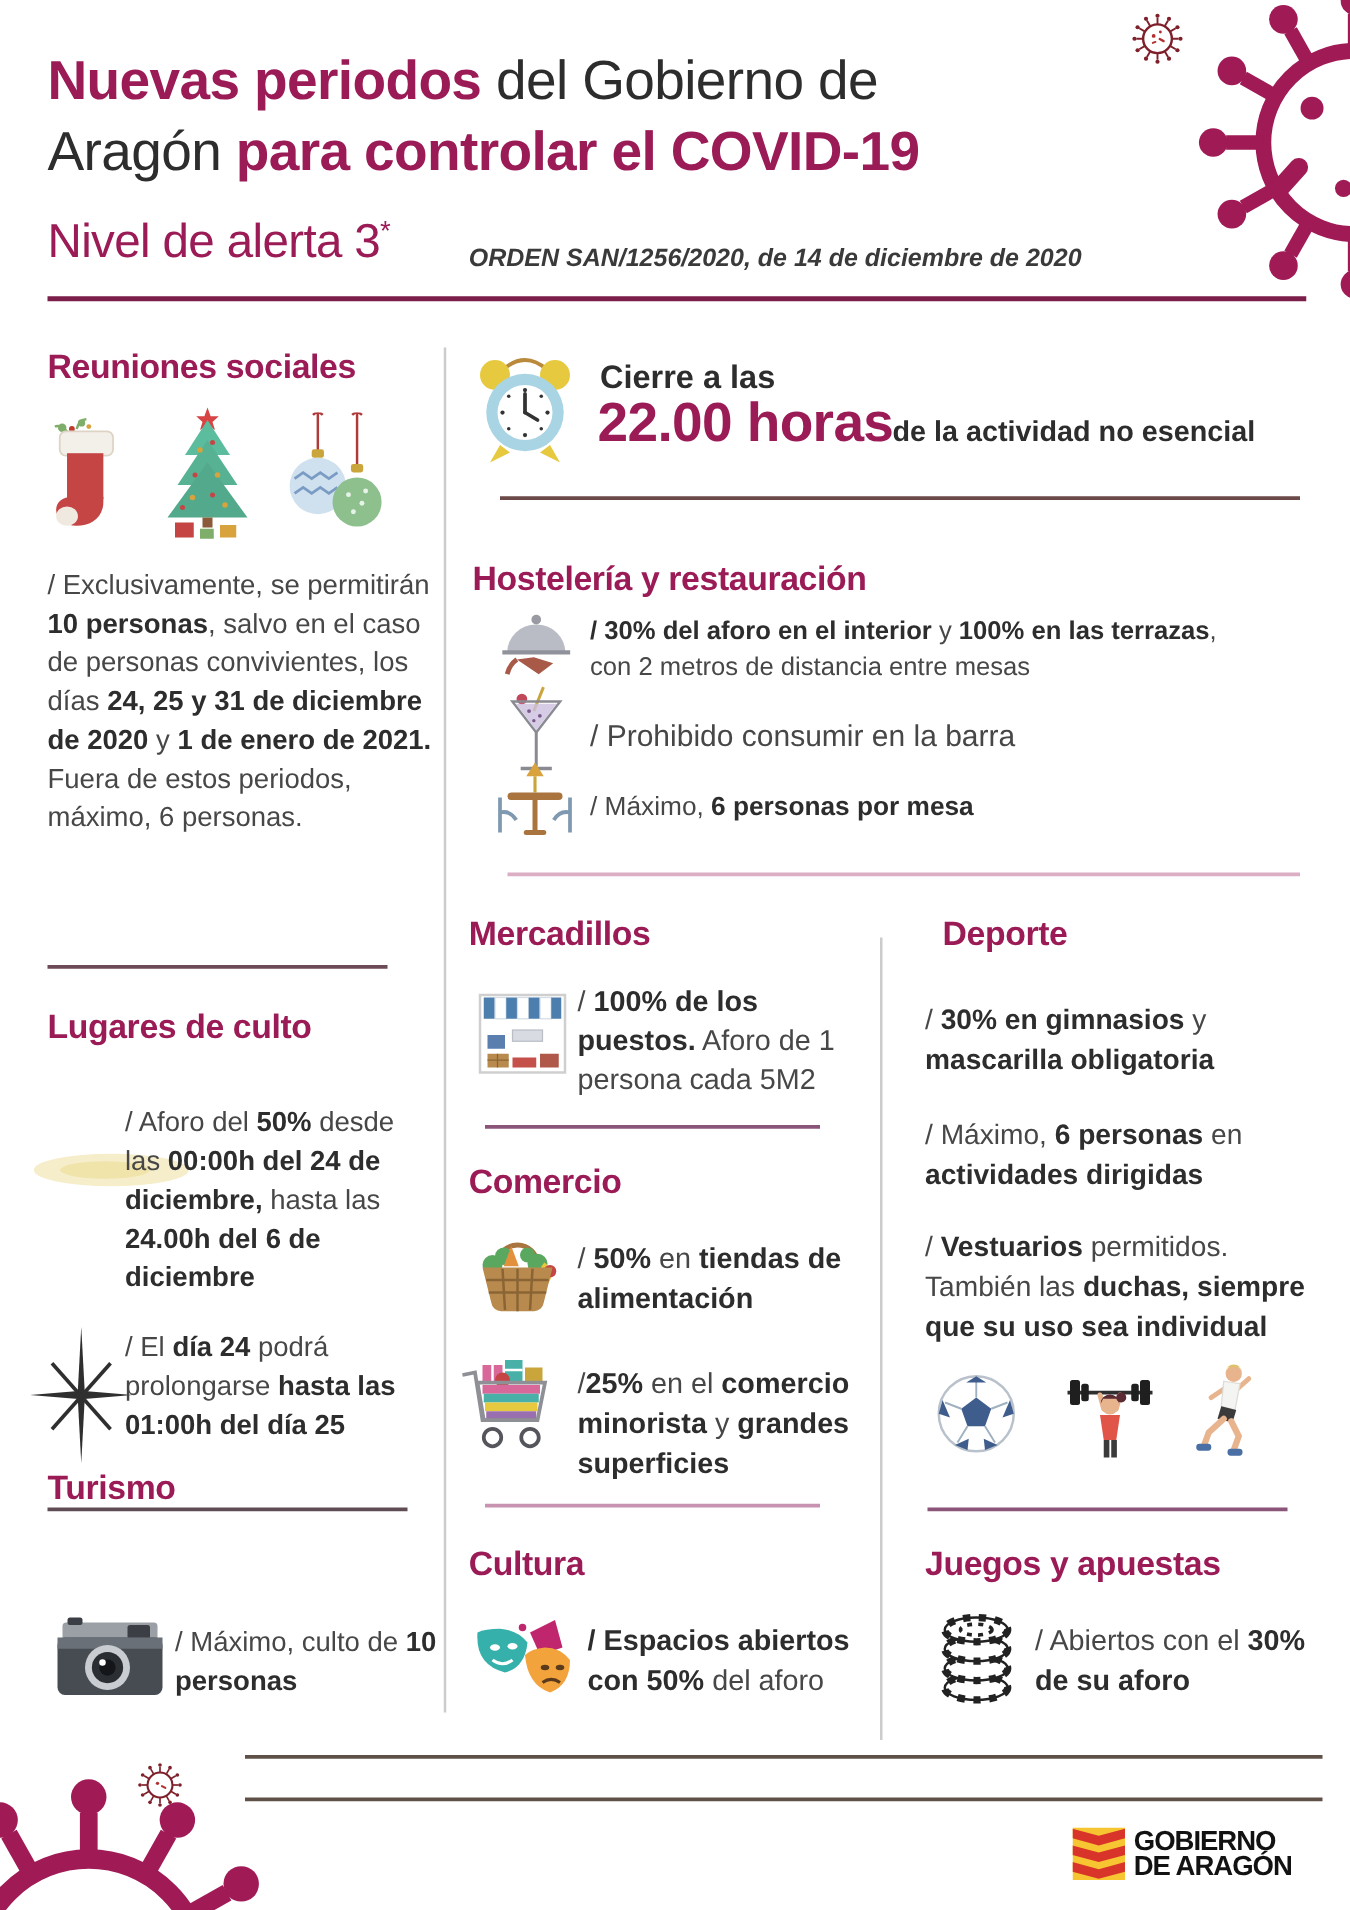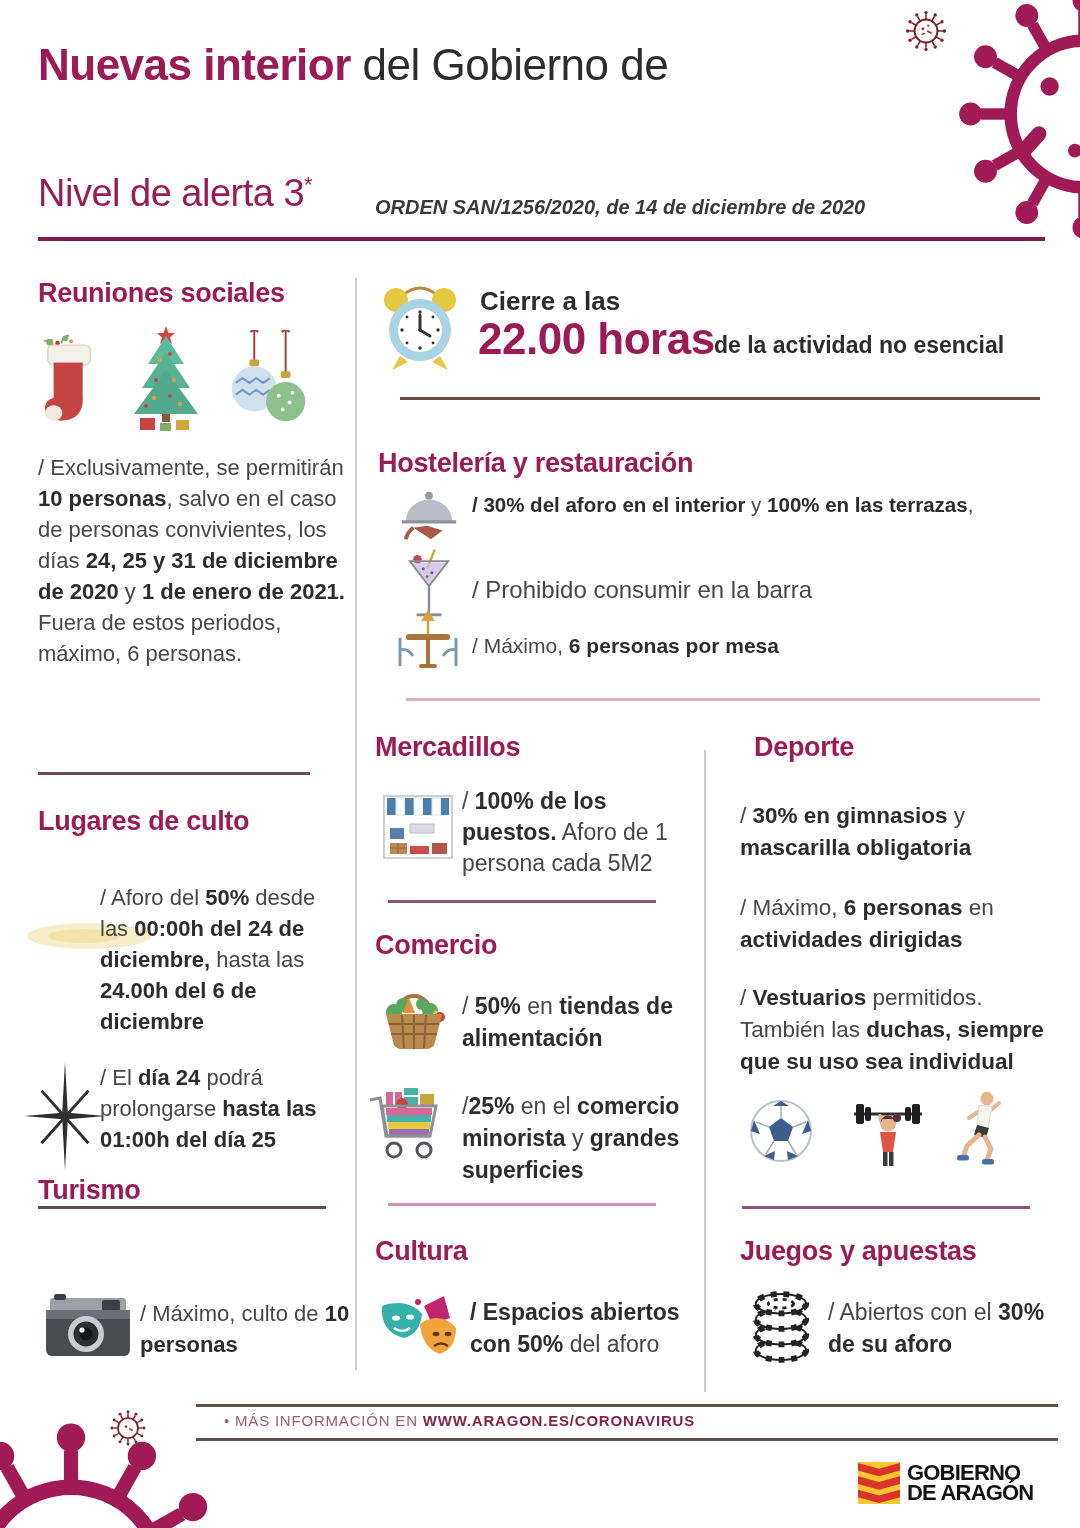--- a/index.html
+++ b/index.html
@@ -32,21 +32,22 @@
   .footer-info .url{font-weight:700;color:#8a2146;}
   .logo-text{font-size:22px;line-height:20px;font-weight:700;color:#121212;letter-spacing:-0.8px;}
   svg{display:block;}
 </style>
 </head>
 <body>
 
 <div class="page">
 
   <div class="abs title" style="left:38px;top:36px;width:840px;">
-    <div><b>Nuevas interior</b><span> del Gobierno de</span></div>
+    <div><b>Nuevas periodos</b><span> del Gobierno de</span></div>
+    <div><span>Aragón </span><b>para controlar el COVID-19</b></div>
   </div>
 
   <div class="abs alert" style="left:38px;top:172px;"><span>Nivel de alerta 3</span><sup>*</sup></div>
   <div class="abs order" style="left:375px;top:196px;">ORDEN SAN/1256/2020, de 14 de diciembre de 2020</div>
 
   <div class="abs rule" style="left:38px;top:237px;width:1007px;height:4px;"></div>
 
   <div class="abs" style="left:958px;top:-12px;">
     <svg width="252" height="252" viewBox="0 0 220 220">
       <g stroke="#a01a56" stroke-width="10" fill="none">
@@ -310,20 +311,21 @@
       <svg width="62" height="60" viewBox="0 0 64 60">
         <circle cx="32" cy="7" r="4" fill="#9a9aa2"></circle>
         <path d="M8,34 a24,23 0 0 1 48,0 z" fill="#b9bcc4"></path>
         <line x1="4" y1="34" x2="60" y2="34" stroke="#8f929a" stroke-width="3.5"></line>
         <polygon points="16,40 34,52 46,43 30,38" fill="#a85948"></polygon>
         <path d="M16,40 q-6,4 -8,12" stroke="#a85948" stroke-width="4" fill="none"></path>
       </svg>
     </div>
     <div class="abs" style="left:472px;top:490px;width:590px;font-size:20.5px;line-height:29px;color:#474747;">
       <div><b class="b">/ 30% del aforo en el interior</b><span> y </span><b class="b">100% en las terrazas</b><span>,</span></div>
+      <div>con 2 metros de distancia entre mesas</div>
     </div>
 
     <div class="abs" style="left:406px;top:546px;">
       <svg width="46" height="84" viewBox="0 0 48 84">
         <line x1="30" y1="2" x2="22" y2="22" stroke="#caa53c" stroke-width="2.5"></line>
         <circle cx="12" cy="12" r="4.5" fill="#c0485a"></circle>
         <polygon points="7,16 41,16 24,38" fill="#cdbfe0" opacity="0.8"></polygon>
         <g fill="#7a5a8a">
             <circle cx="18" cy="22" r="1.6"></circle>
             <circle cx="27" cy="26" r="1.6"></circle>
@@ -649,24 +651,20 @@
           <circle cx="50.8" cy="18" r="2.2"></circle>
       </g>
       <g fill="#b32f2f">
           <circle cx="27" cy="28" r="2"></circle>
           <rect x="31" y="31" width="7" height="2.4" rx="1.2" transform="rotate(28 34 32)"></rect>
         </g>
     </svg>
   </div>
 
   <div class="abs" style="left:196px;top:1404px;width:862px;height:3px;background:#5f5148;"></div>
-  <div class="abs footer-info" style="left:224px;top:1412px;">
-    <span>•</span>
-    <span>MÁS INFORMACIÓN EN </span><span class="url">WWW.ARAGON.ES/CORONAVIRUS</span>
-  </div>
   <div class="abs" style="left:196px;top:1438px;width:862px;height:3px;background:#5f5148;"></div>
 
   <div class="abs" style="left:858px;top:1462px;display:flex;align-items:center;gap:7px;">
     <span>
       <svg width="42" height="42" viewBox="0 0 44 44">
         <rect x="0" y="0" width="44" height="44" fill="#f7c531"></rect>
         <g fill="#d8342a">
           <path d="M0,1 L22,7 L44,1 V9 L22,15 L0,9 Z"></path>
           <path d="M0,15 L22,21 L44,15 V23 L22,29 L0,23 Z"></path>
           <path d="M0,29 L22,35 L44,29 V37 L22,43 L0,37 Z"></path>

